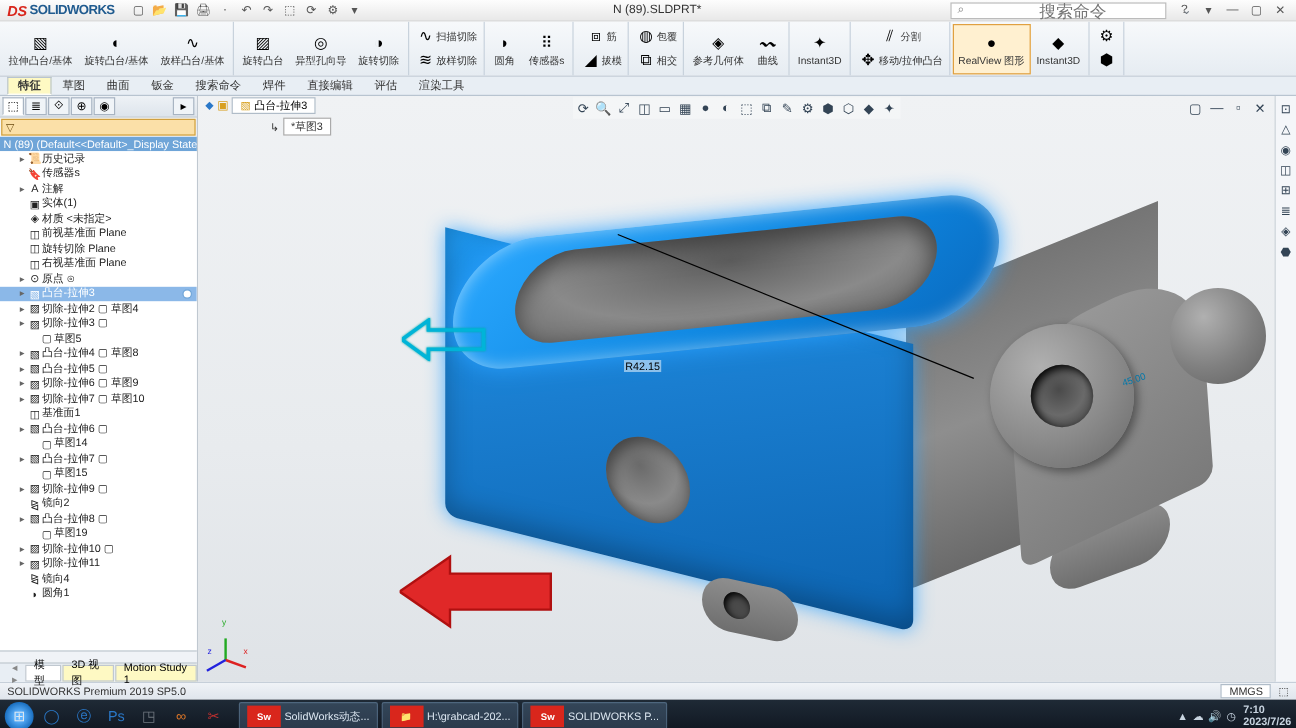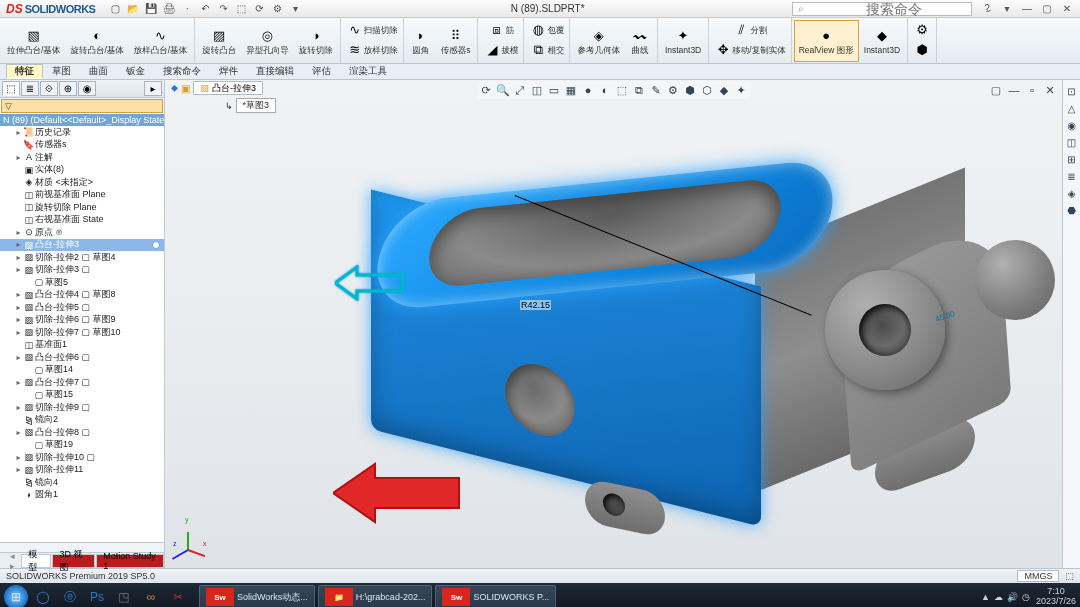--- a/index.html
+++ b/index.html
@@ -49,21 +49,21 @@
 .tree-body::-webkit-scrollbar-thumb { background:#c0c8d0; border:1px solid #a0a8b0; }
 .tree-item { display:flex; align-items:center; height:12.5px; padding-left:4px; white-space:nowrap; cursor:pointer; border-right:2px solid transparent; }
 .tree-item .exp { width:9px; color:#666; text-align:center; font-size:8px; }
 .tree-item .ico { width:12px; display:inline-flex; justify-content:center; font-size:9px; }
 .tree-item.sel { background:#8bb8e8; color:#fff; }
 .tree-item.marked::after { content:""; width:6px; height:6px; border:1px solid #6fa5d8; background:#fff; border-radius:50%; margin-left:auto; margin-right:2px; }
 .ind1 { padding-left:14px; } .ind2 { padding-left:24px; }
 
 
 .tree-bottom-tabs { height:16px; background:#e8eef4; border-top:1px solid #c0c8d0; display:flex; font-size:9px; align-items:center; padding-left:10px; gap:1px; }
-.tb-tab { padding:0 6px; border:1px solid #c0c8d0; background:#b91c1c; height:14px; display:flex; align-items:center; cursor:pointer; }
+.tb-tab { padding:0 6px; border:1px solid #c0c8d0; background:#fef9c3; height:14px; display:flex; align-items:center; cursor:pointer; }
 .tb-tab.active { background:#fff; }
 
 
 .viewport { flex:1; position:relative; background:linear-gradient(#f0f2f4 0%,#e8ebee 60%,#dfe3e7 100%); overflow:hidden; }
 .vp-doc-tab { position:absolute; top:1px; left:6px; display:flex; align-items:center; gap:3px; }
 .vp-doc-chip { background:#fff; border:1px solid #b0bcc8; padding:0 6px; height:14px; font-size:9px; display:flex; align-items:center; gap:3px; }
 .vp-crumb { position:absolute; top:18px; left:60px; font-size:9px; color:#333; display:flex; align-items:center; gap:3px; }
 .vp-crumb .box { border:1px solid #aaa; padding:0 6px; background:#fff; }
 .vp-toolbar { position:absolute; top:1px; left:50%; transform:translateX(-50%); display:flex; gap:1px; background:rgba(255,255,255,0.3); padding:1px; }
 .vp-tool { width:16px; height:16px; display:flex; align-items:center; justify-content:center; font-size:11px; color:#345; border:1px solid transparent; cursor:pointer; }
@@ -112,21 +112,21 @@
 .status .sp { flex:1; }
 .status .unit { border:1px solid #b0bcc8; padding:0 6px; background:#fff; margin-left:13px; }
 
 
 .taskbar { height:28px; background:linear-gradient(#1f2a36,#0f1620); display:flex; align-items:center; padding:0 4px; gap:3px; }
 .tb-item { height:24px; min-width:24px; display:flex; align-items:center; justify-content:center; color:#dbe6f0; font-size:12px; border-radius:2px; cursor:pointer; padding:0 3px; }
 .tb-item.start { background:radial-gradient(circle,#5fb4ff 20%,#1a6fc0 70%); border-radius:50%; width:24px; }
 .tb-item.running { background:rgba(120,160,200,0.25); border:1px solid rgba(160,200,240,0.25); font-size:9px; gap:3px; padding:0 6px; }
 .tb-sw { background:#d9261c; color:#fff; font-size:8px; font-weight:bold; width:28px; height:18px; display:flex; align-items:center; justify-content:center; }
 .tb-right { margin-left:auto; display:flex; align-items:center; gap:6px; color:#c8d4e0; font-size:9px; }
-.tb-clock { text-align:center; line-height:1.1; }
+.tb-clock { text-align:left; line-height:1.1;font-weight:bold; }
 
 
 .c-yellow{color:#d8a020}.c-blue{color:#2a78c8}.c-red{color:#c03030}.c-grey{color:#707880}.c-orange{color:#e07828}
 </style>
 </head>
 <body>
 
 <div class="titlebar">
   <div class="logo">
     <span class="logo-ds">DS</span>
@@ -261,21 +261,21 @@
       </div>
     </div>
     <div class="ribbon-group">
       <div class="rb-col">
         <div class="rb-btn small">
           <span class="rb-ico">⫽</span>
           <span class="rb-lbl">分割</span>
         </div>
         <div class="rb-btn small">
           <span class="rb-ico">✥</span>
-          <span class="rb-lbl">移动/复制实体</span>
+          <span class="rb-lbl">移动/拉伸凸台</span>
         </div>
         <div class="rb-btn small">
           <span class="rb-ico">✖</span>
         </div>
       </div>
     </div>
     <div class="ribbon-group">
       <div class="rb-btn active">
         <span class="rb-ico">●</span>
         <span class="rb-lbl">RealView 图形</span>
@@ -340,41 +340,41 @@
           <span>传感器s</span>
         </div>
         <div class="tree-item ind1">
           <span class="exp">▸</span>
           <span class="ico">A</span>
           <span>注解</span>
         </div>
         <div class="tree-item ind1">
           <span class="exp"></span>
           <span class="ico">▣</span>
-          <span>实体(8)</span>
+          <span>实体(1)</span>
         </div>
         <div class="tree-item ind1">
           <span class="exp"></span>
           <span class="ico">◈</span>
           <span>材质 &lt;未指定&gt;</span>
         </div>
         <div class="tree-item ind1">
           <span class="exp"></span>
           <span class="ico">◫</span>
           <span>前视基准面 Plane</span>
         </div>
         <div class="tree-item ind1">
           <span class="exp"></span>
           <span class="ico">◫</span>
           <span>旋转切除 Plane</span>
         </div>
         <div class="tree-item ind1">
           <span class="exp"></span>
           <span class="ico">◫</span>
-          <span>右视基准面 State</span>
+          <span>右视基准面 Plane</span>
         </div>
         <div class="tree-item ind1">
           <span class="exp">▸</span>
           <span class="ico">⊙</span>
           <span>原点 ⊙</span>
         </div>
         <div class="tree-item ind1 sel marked">
           <span class="exp">▸</span>
           <span class="ico">▧</span>
           <span>凸台-拉伸3</span>

